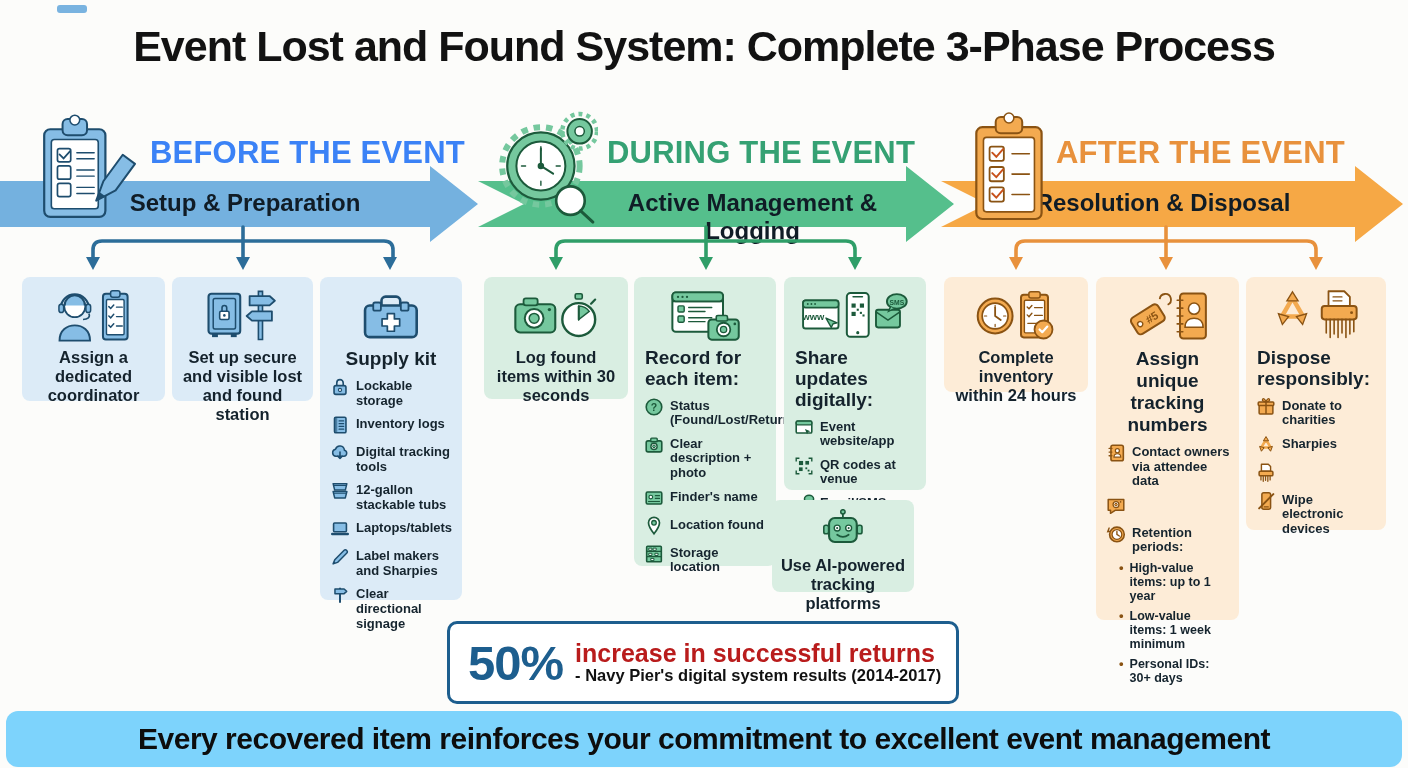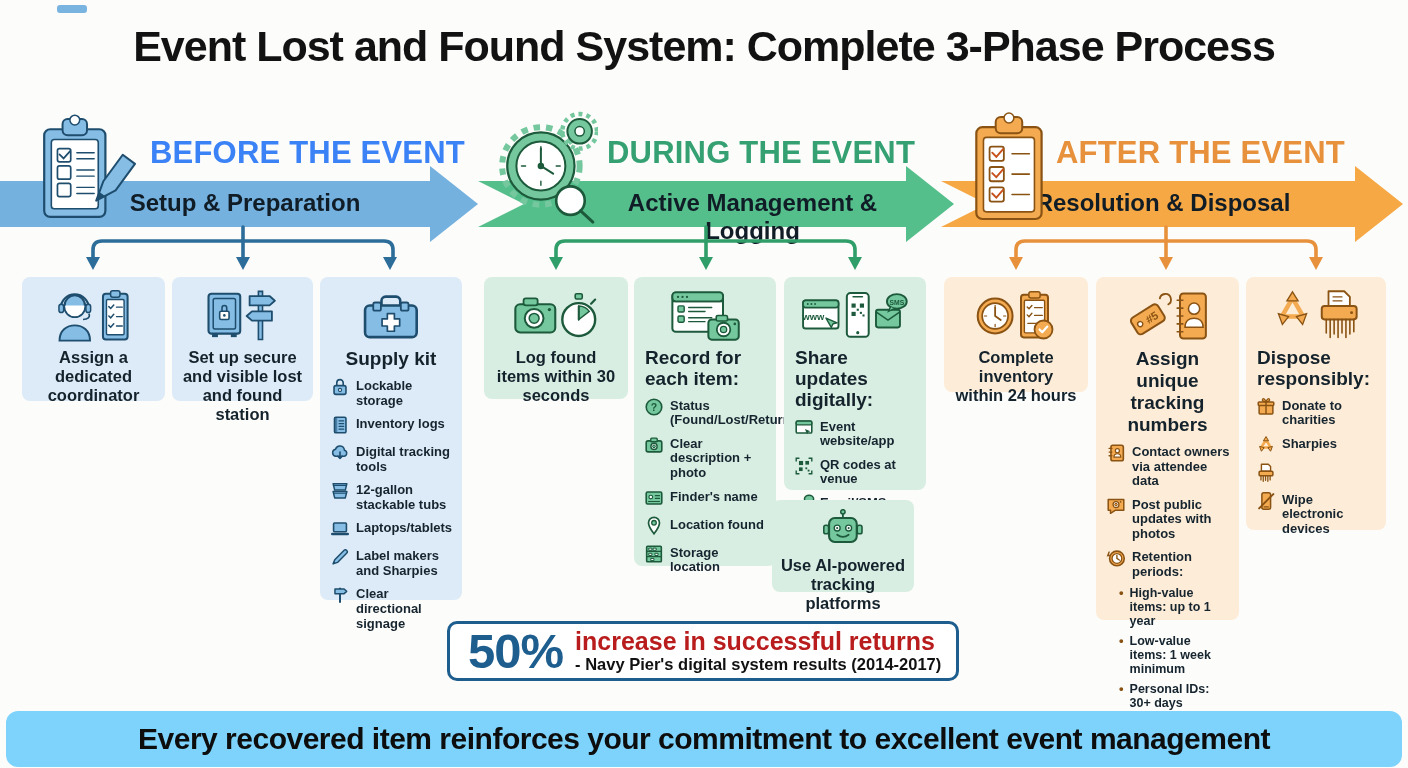--- a/index.html
+++ b/index.html
@@ -59,21 +59,21 @@
   .li{display:flex;gap:4px;align-items:flex-start;margin:6px 0;}
   .li .ic{flex:0 0 23px;padding-top:0;}
   .li .ic svg{display:block;width:22px;height:22px;}
   .li .lb{font-weight:bold;font-size:13px;line-height:1.12;color:#15242e;padding-top:3px;}
   .subs{margin:2px 0 0 14px;}
   .sub{display:flex;gap:6px;margin:6px 0;}
   .sub .dot{color:var(--dk);font-weight:bold;font-size:13px;line-height:1.1;}
   .sub .lb{font-weight:bold;font-size:12.5px;line-height:1.12;color:#15242e;}
 
   
-  .stat{position:absolute;left:447px;top:621px;width:512px;height:60px;background:#ffffff;
+  .stat{position:absolute;left:447px;top:621px;width:512px;height:83px;background:#ffffff;
         border:3.5px solid #1d5e8e;border-radius:10px;display:flex;align-items:center;box-sizing:border-box;}
   .stat .val{font-size:49px;font-weight:bold;color:#1d5e8e;margin:0 12px 0 18px;letter-spacing:-1px;}
   .stat .head{font-size:25px;font-weight:bold;color:#b91c1c;line-height:1.05;}
   .stat .src{font-size:16.5px;font-weight:bold;color:#111;line-height:1.15;}
 
   
   .footer{position:absolute;left:6px;right:6px;top:711px;height:56px;background:#7dd3fc;border-radius:12px;
           display:flex;align-items:center;justify-content:center;}
   .footer .txt{font-size:30px;font-weight:bold;color:#0d0d0d;letter-spacing:-.5px;}
 
@@ -528,21 +528,20 @@
       </div>
       <div class="li">
         <span class="ic">
             <svg viewBox="0 0 24 24">
               <path d="M3.5 5h17v11.5h-9L6 20v-3.5H3.5z" fill="var(--fl)" stroke="var(--dk)" stroke-width="1.5" stroke-linejoin="round"></path>
               <circle cx="12" cy="10.5" r="3.2" fill="#fff" stroke="var(--dk)" stroke-width="1.3"></circle>
               <circle cx="12" cy="10.5" r="1.4" fill="var(--fl)" stroke="var(--dk)" stroke-width="1"></circle>
               <circle cx="17" cy="7.5" r=".9" fill="var(--dk)"></circle>
             </svg>
           </span>
-        <span class="lb">Post public updates with photos</span>
       </div>
       <div class="li">
         <span class="ic">
             <svg viewBox="0 0 24 24">
               <path d="M4.5 5.5L3 9.5l4-.5" fill="none" stroke="var(--dk)" stroke-width="1.4" stroke-linecap="round"></path>
               <circle cx="13" cy="12.5" r="8" fill="var(--fl)" stroke="var(--dk)" stroke-width="1.6"></circle>
               <circle cx="13" cy="12.5" r="5.3" fill="#fff" stroke="var(--dk)" stroke-width="1.3"></circle>
               <path d="M13 12.5V9.3M13 12.5l2.6 1.7" fill="none" stroke="var(--dk)" stroke-width="1.4" stroke-linecap="round"></path>
             </svg>
           </span>

